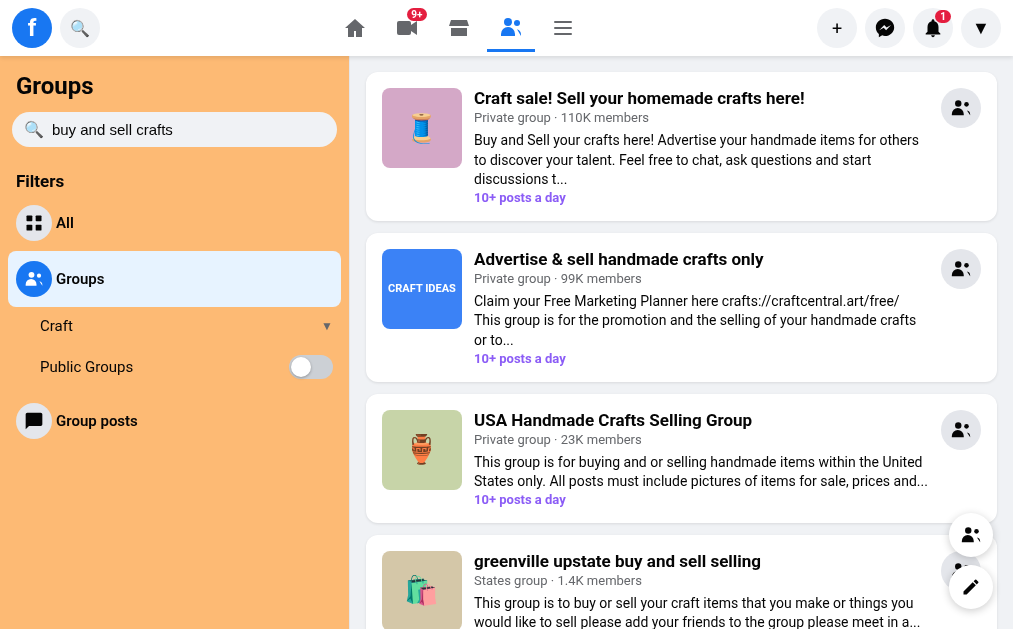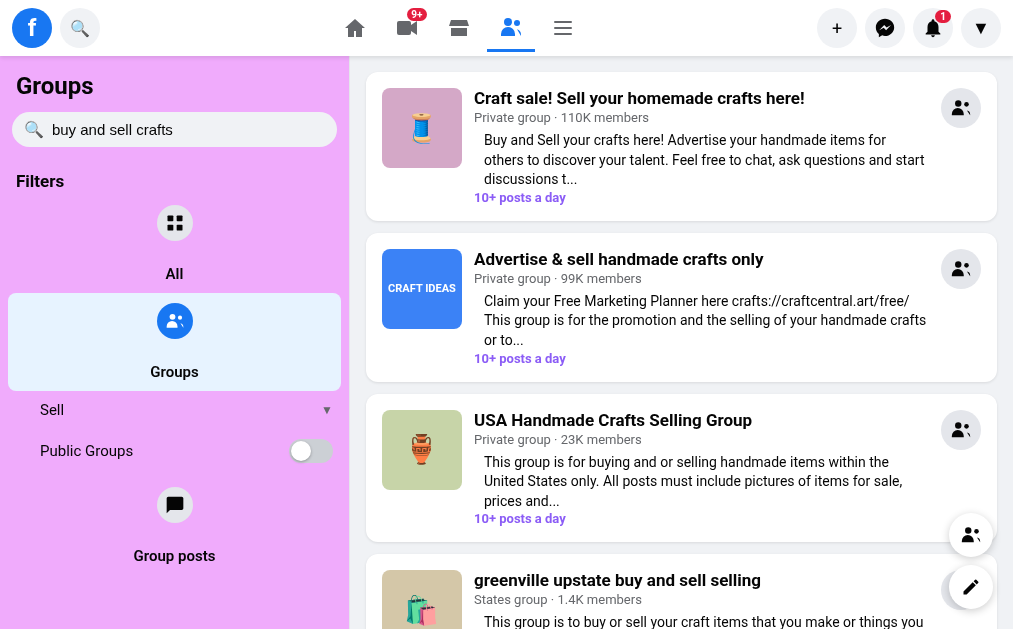--- a/index.html
+++ b/index.html
@@ -64,21 +64,21 @@
     
     .main-layout {
       display: flex;
       flex: 1;
       overflow: hidden;
     }
 
     
     .sidebar {
       width: 350px;
-      background: #f0abfc;
+      background: #fdba74;
       padding: 16px 8px;
       overflow-y: auto;
       flex-shrink: 0;
       border-right: 1px solid #e4e6eb;
     }
     .sidebar-title {
       font-size: 24px; font-weight: 700; color: #050505;
       padding: 0 8px 12px;
     }
     .search-box {
@@ -90,22 +90,22 @@
     .search-box input {
       border: none; background: transparent; outline: none;
       font-size: 15px; color: #050505; width: 100%;
     }
     .search-box .s-icon { color: #65676b; font-size: 16px; }
     .filters-label {
       font-size: 17px; font-weight: 700; color: #050505;
       padding: 8px 8px 4px;
     }
     .filter-item {
-      display: flex; align-items: center; gap: 24px;
-      padding: 10px 8px; border-radius: 8px; cursor: pointer; flex-direction: column;
+      display: flex; align-items: center; gap: 4px;
+      padding: 10px 8px; border-radius: 8px; cursor: pointer;
     }
     .filter-item.active { background: #e7f3ff; }
     .filter-icon {
       width: 36px; height: 36px; border-radius: 50%;
       display: flex; align-items: center; justify-content: center;
       font-size: 18px; flex-shrink: 0;
     }
     .filter-icon.grey { background: #e4e6eb; color: #050505; }
     .filter-icon.blue { background: #1877f2; color: white; }
     .filter-label { font-size: 15px; font-weight: 600; color: #050505; }
@@ -149,21 +149,21 @@
       background: #e4e6eb; flex-shrink: 0; overflow: hidden;
       display: flex; align-items: center; justify-content: center;
       font-size: 28px;
     }
     .group-info { flex: 1; }
     .group-name {
       font-size: 17px; font-weight: 700; color: #050505;
       margin-bottom: 2px; cursor: pointer;
     }
     .group-meta { font-size: 13px; color: #65676b; margin-bottom: 6px; }
-    .group-desc { font-size: 14px; color: #050505; line-height: 1.4; margin-left: 10px; }
+    .group-desc { font-size: 14px; color: #050505; line-height: 1.4; }
     .group-posts { font-size: 13px; color: #8b5cf6; margin-top: 0; font-weight: bold; }
     .group-action {
       width: 40px; height: 40px; border-radius: 50%;
       background: #e4e6eb; display: flex; align-items: center; justify-content: center;
       cursor: pointer; flex-shrink: 0; font-size: 20px; color: #050505;
     }
 
     
     .fab-area {
       position: fixed;
@@ -278,21 +278,21 @@
             <circle cx="18" cy="8" r="2.5"></circle>
             <path d="M22 20v-1a4.5 4.5 0 00-3.5-4.4"></path>
           </svg>
       </div>
       <span class="filter-label">Groups</span>
     </div>
 
     <div class="sub-filters">
 
       <div class="sub-filter-row">
-        <span class="sub-filter-label">Sell</span>
+        <span class="sub-filter-label">Craft</span>
         <span class="chevron">▼</span>
       </div>
 
       <div class="sub-filter-row">
         <span class="sub-filter-label">Public Groups</span>
         <div class="toggle">
           <div class="knob"></div>
         </div>
       </div>
 

